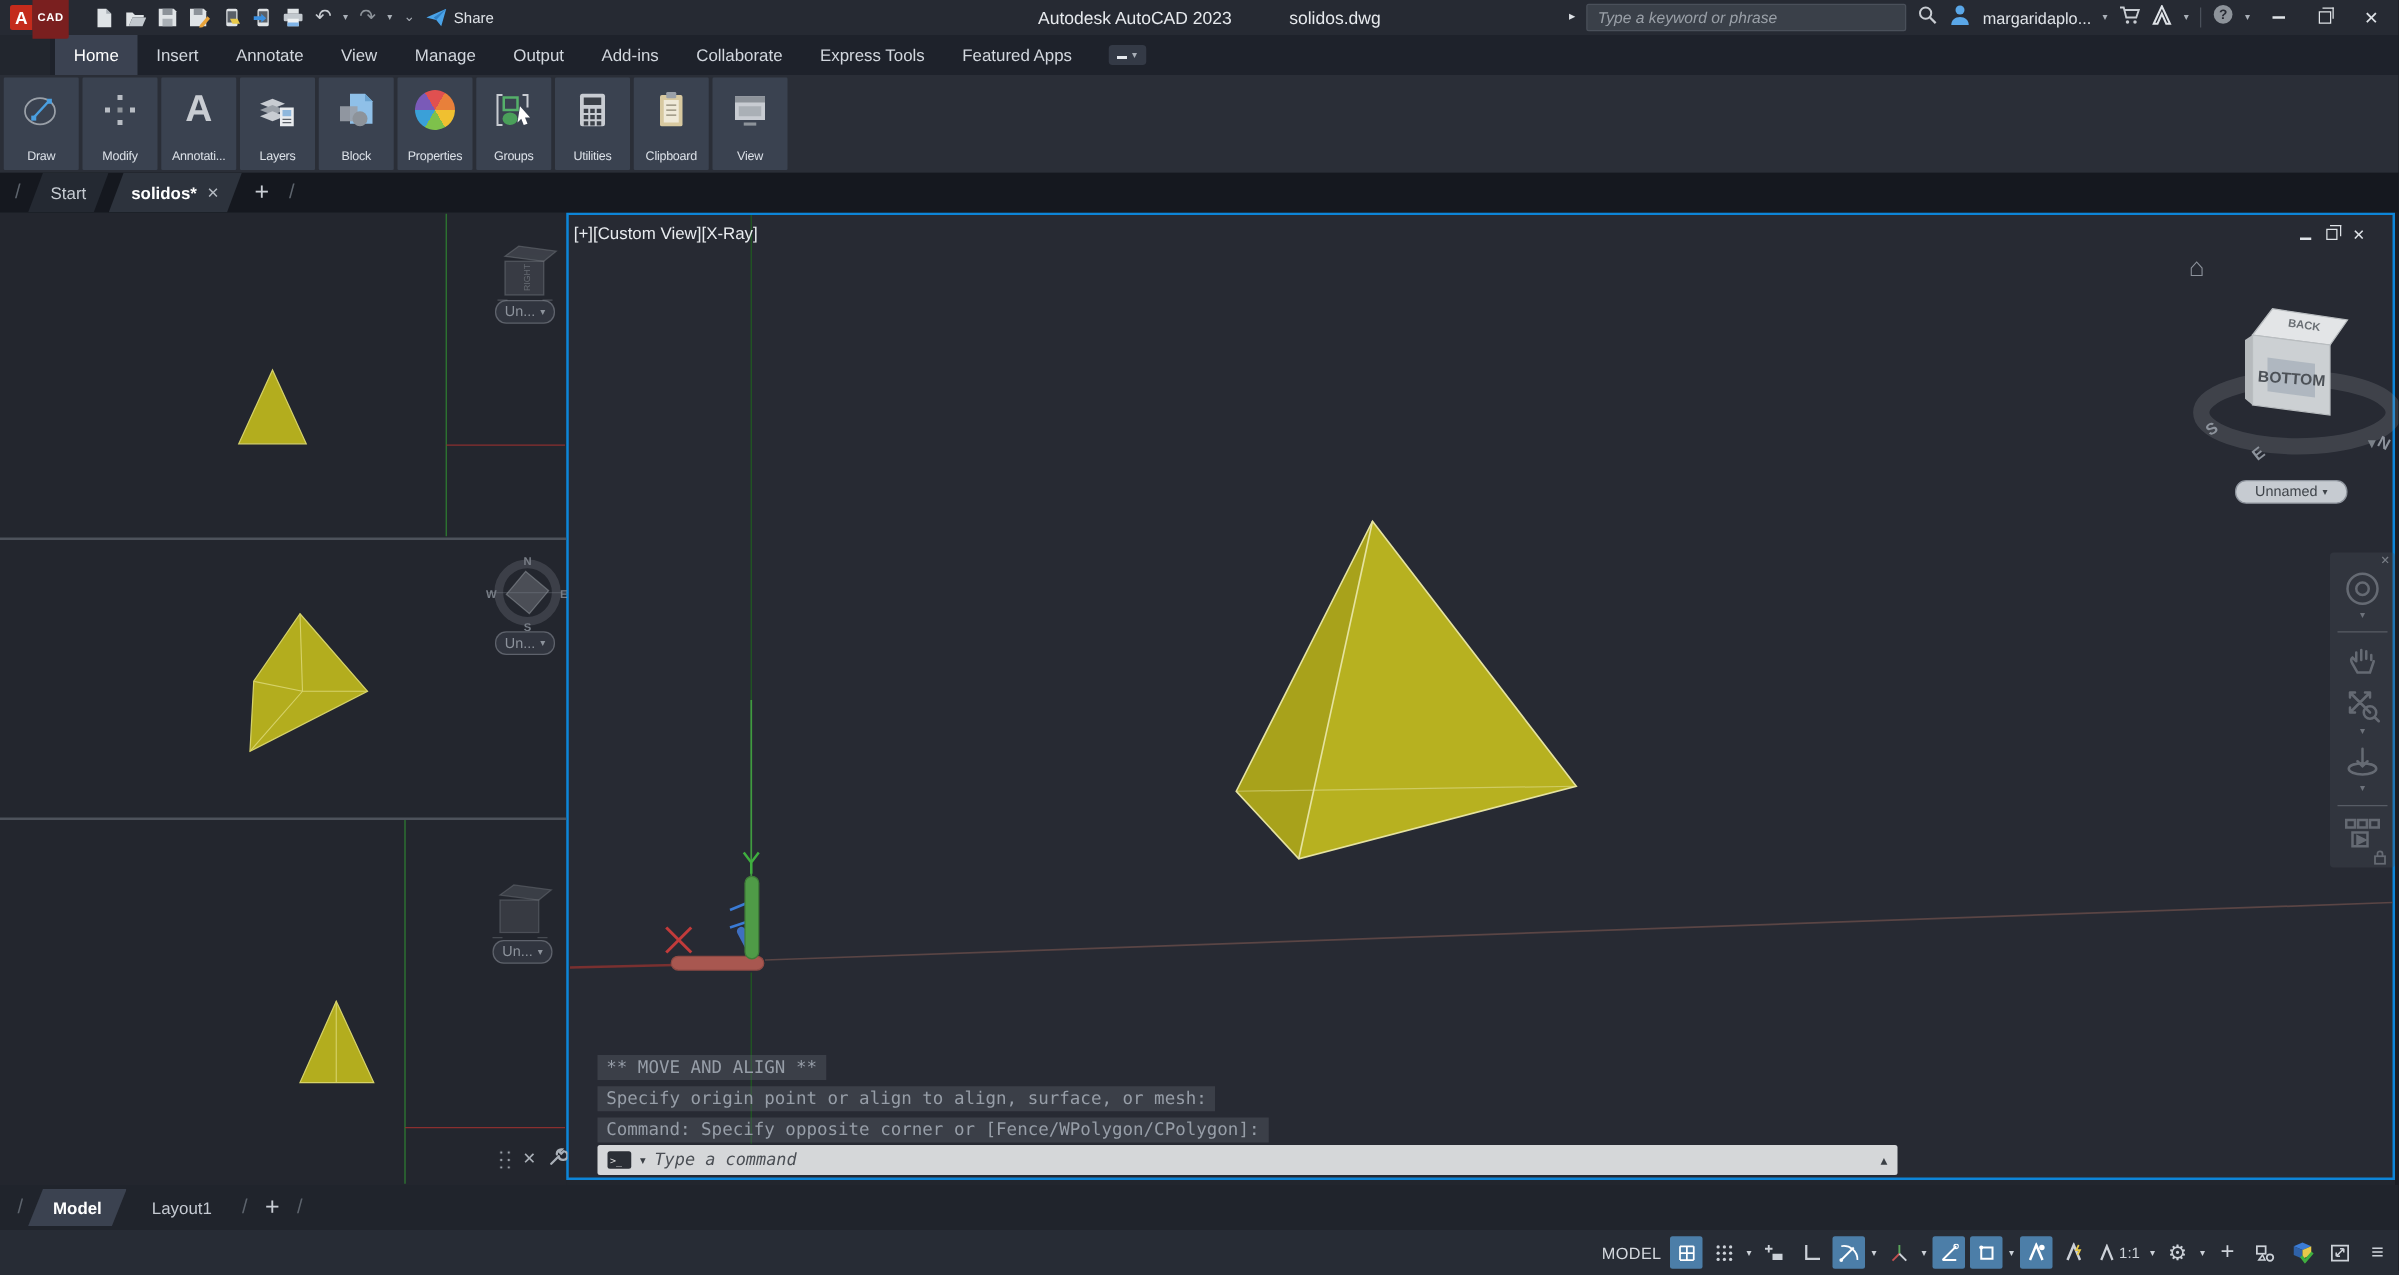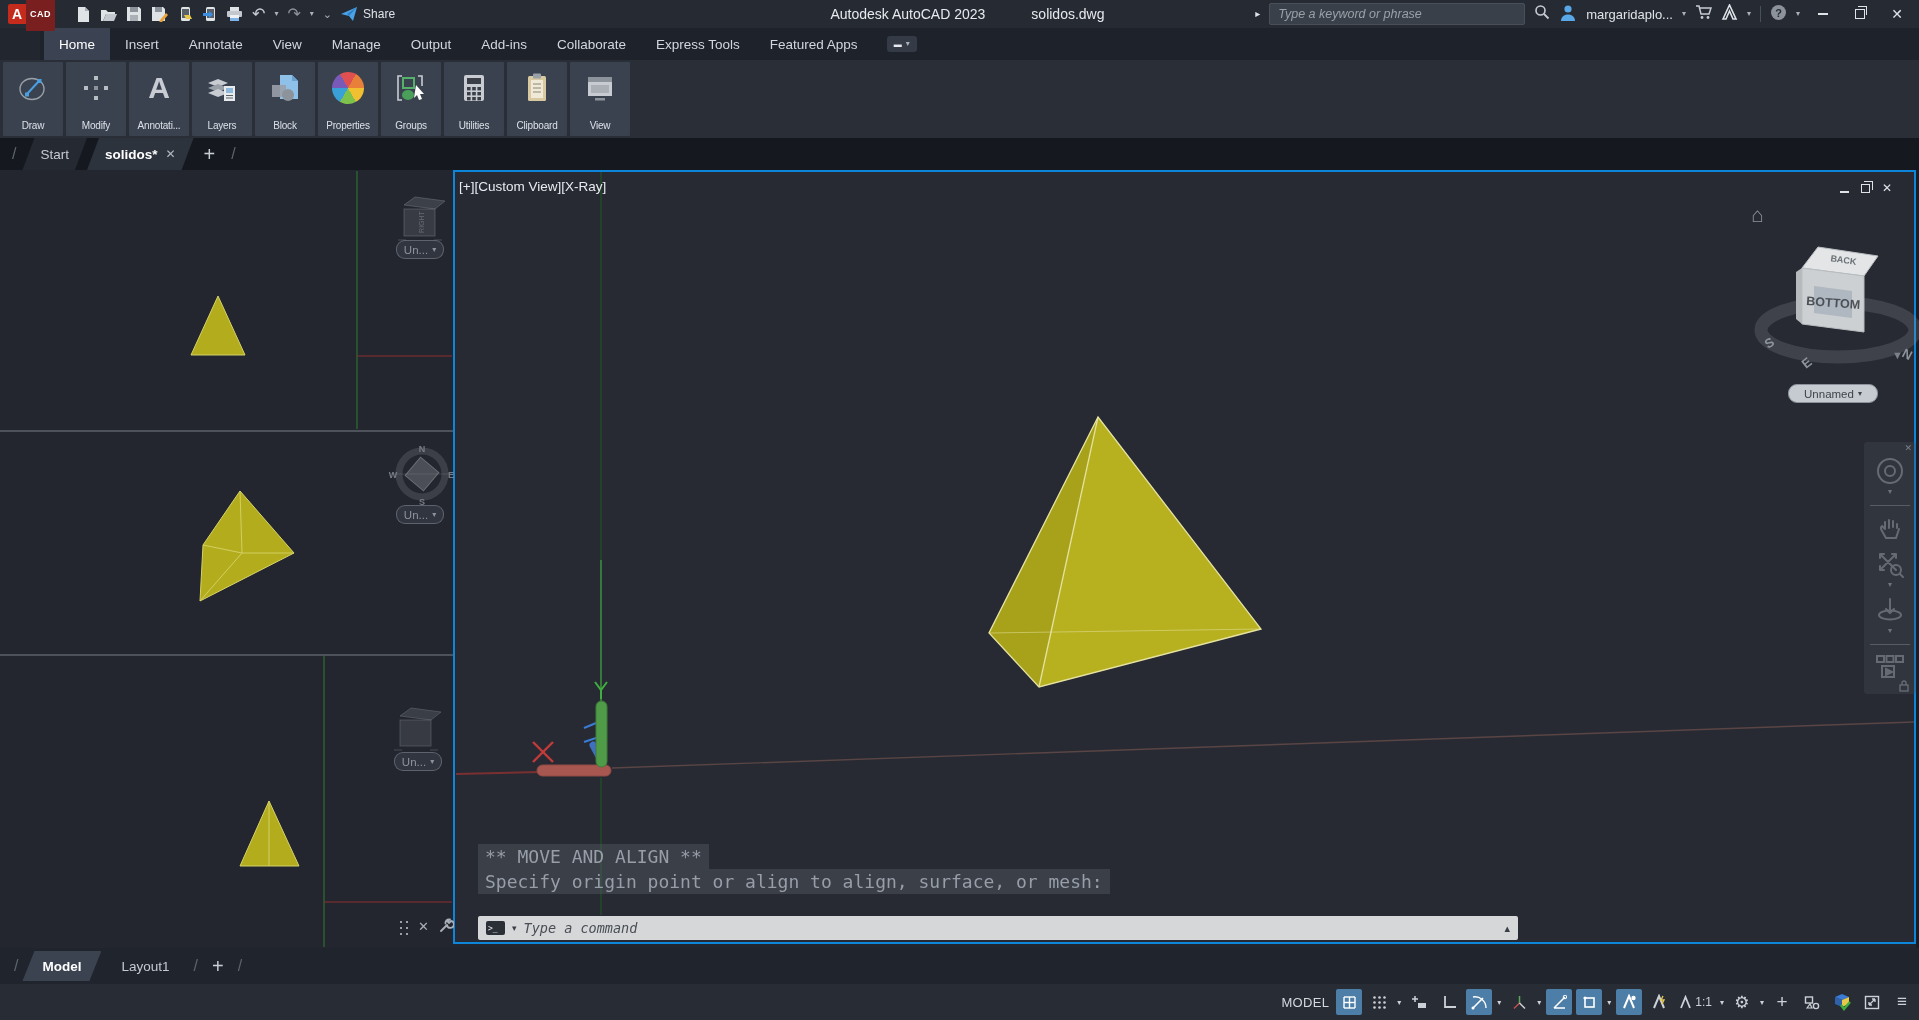--- a/index.html
+++ b/index.html
@@ -86,21 +86,21 @@
   #navbar{position:absolute;left:1864px;top:442px;width:52px;height:252px;background:rgba(74,80,90,.30);
           border-radius:3px;z-index:5;display:flex;flex-direction:column;align-items:center;padding-top:14px;
           box-sizing:border-box;gap:6px;}
   #navbar .nv{opacity:.5;display:flex;flex-direction:column;align-items:center;gap:2px;}
   #navbar .nvdiv{width:40px;height:1px;background:rgba(160,166,174,.35);margin:3px 0;}
   #nav-close{position:absolute;right:4px;top:1px;font-size:9px;color:#9aa0a8;opacity:.7;}
   #nav-lock{position:absolute;right:6px;bottom:2px;opacity:.5;}
 
   
   .cmdhist{position:absolute;left:478px;display:inline-block;background:rgba(90,96,106,.40);
-           color:#979ea8;font-family:"DejaVu Sans Mono",monospace;font-size:18px;
+           color:#979ea8;font-family:"DejaVu Sans Mono",monospace;font-size:14px;
            padding:2px 7px;white-space:pre;z-index:6;}
   #cmdbar{position:absolute;left:478px;top:916px;width:1040px;height:24px;background:#d5d7d9;
           border-radius:2px;display:flex;align-items:center;padding:0 8px;box-sizing:border-box;gap:7px;z-index:7;}
   #cmdbar .cmdicon{width:17px;height:14px;background:#2b2f36;border-radius:2px;color:#e8e8e8;
                    font-size:8px;display:flex;align-items:center;justify-content:flex-start;padding-left:2px;
                    font-family:"DejaVu Sans Mono",monospace;}
   #cmdbar .cchev{color:#3a3f45;font-size:9px;}
   #cmdbar .cmdtext{font-family:"DejaVu Sans Mono",monospace;font-style:italic;font-size:13.5px;color:#4a4e54;}
   #cmdbar .cup{margin-left:auto;color:#3a3f45;font-size:11px;}
   #cmdgrips{position:absolute;left:398px;top:918px;display:flex;align-items:center;gap:8px;z-index:7;}
@@ -547,20 +547,21 @@
         </svg>
     </div>
     <svg id="nav-lock" width="12" height="12" viewBox="0 0 12 12">
         <rect x="2" y="5" width="8" height="6" fill="none" stroke="#9aa0a8" stroke-width="1.4"></rect>
         <path d="M4 5V3a2 2 0 014 0v2" fill="none" stroke="#9aa0a8" stroke-width="1.4"></path>
       </svg>
   </div>
 
   <div class="cmdhist" style="top:844px">** MOVE AND ALIGN **</div>
   <div class="cmdhist" style="top:869px">Specify origin point or align to align, surface, or mesh:</div>
+  <div class="cmdhist" style="top:894px">Command: Specify opposite corner or [Fence/WPolygon/CPolygon]:</div>
 
   <div id="cmdgrips">
     <span class="dotgrid"></span>
     <span class="gripx">✕</span>
     <svg width="17" height="17" viewBox="0 0 17 17">
         <path d="M4 13l6-6M10 7a3.5 3.5 0 104-4l-2 2-1.5-1.5 2-2a3.5 3.5 0 00-4 4" fill="none" stroke="#aab0b8" stroke-width="1.8" stroke-linecap="round"></path>
       </svg>
   </div>
 
   <div id="cmdbar">

